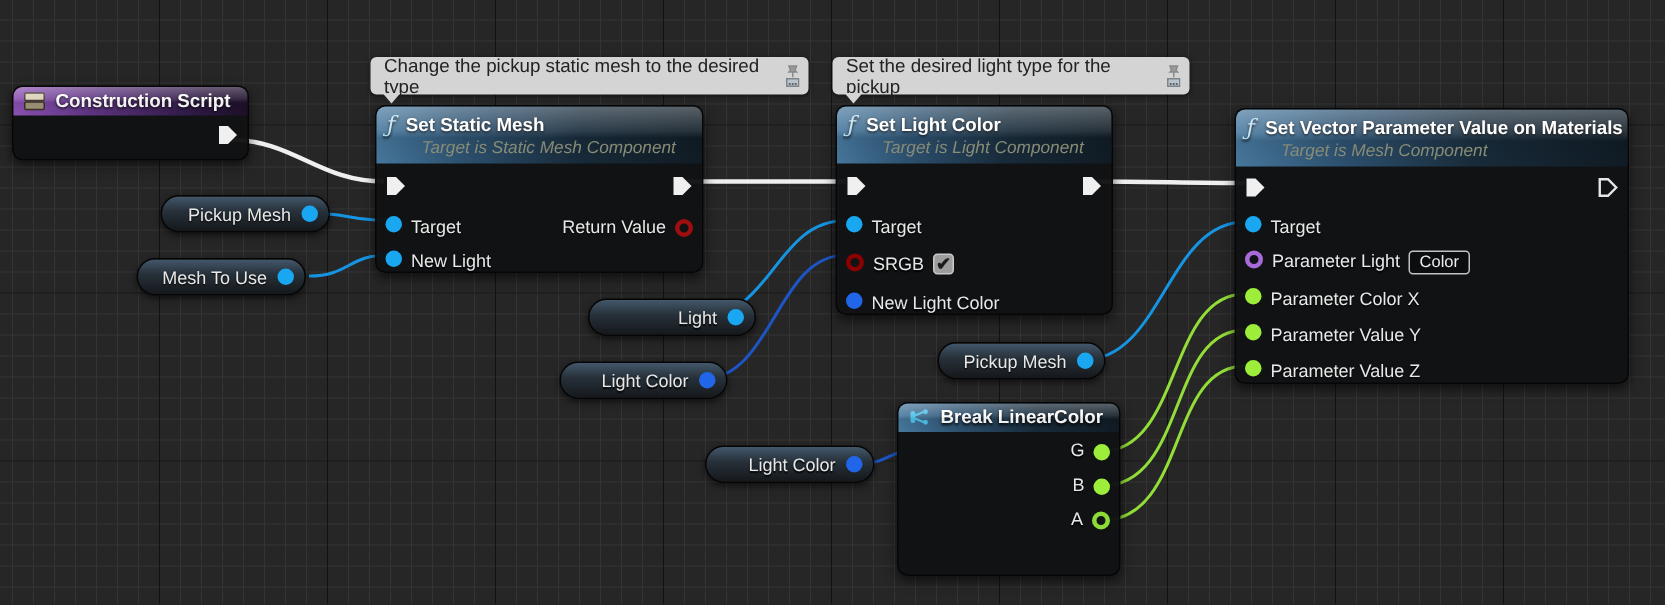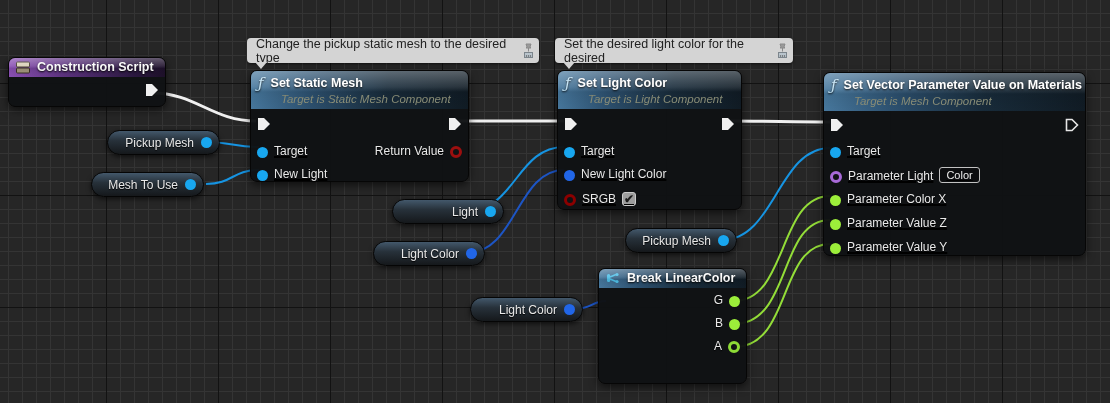--- a/index.html
+++ b/index.html
@@ -54,21 +54,21 @@
     content:""; position:absolute; inset:0;
     background:linear-gradient(to bottom, rgba(255,255,255,0.30) 0%, rgba(255,255,255,0.10) 42%, rgba(0,0,0,0.08) 55%, rgba(0,0,0,0) 100%);
     pointer-events:none;
   }
   .title-row { display:flex; align-items:center; gap:7px; }
   .node-title { color:#fff; font-size:12.5px; font-weight:bold; text-shadow:0 1px 2px #000; white-space:nowrap; }
   .node-subtitle { color:#8e927b; font-size:11.5px; font-style:italic; margin-left:23px; margin-top:1px; white-space:nowrap; }
   .f-icon { color:#bfe3f6; font-size:15px; font-style:italic; font-family:"DejaVu Serif", serif; text-shadow:0 1px 2px #000; }
 
   .row { display:flex; align-items:center; padding:0 6px; }
-  .row .in  { display:flex; align-items:flex-end; gap:6px;text-decoration:underline; }
+  .row .in  { display:flex; align-items:flex-start; gap:6px; }
   .row .out { display:flex; align-items:flex-end; gap:6px; margin-left:auto; }
   .pin-label { color:#e8e8e8; font-size:12px; text-shadow:0 1px 1px #000; white-space:nowrap; }
 
   
   .exec-row { height:30px; }
   svg.execpin { display:block; }
 
   
   .dot { width:11px; height:11px; border-radius:50%; flex:0 0 auto; }
   .dot.hollow { background:transparent !important; border-width:3px; border-style:solid; width:12px; height:12px; }
@@ -136,21 +136,21 @@
       <svg width="9" height="6" viewBox="0 0 9 6">
           <rect x="0.5" y="0.5" width="8" height="5" fill="#b9c4cc" stroke="#7c858c"></rect>
           <circle cx="2.5" cy="4" r="0.7" fill="#555"></circle>
           <circle cx="4.5" cy="4" r="0.7" fill="#555"></circle>
           <circle cx="6.5" cy="4" r="0.7" fill="#555"></circle>
         </svg>
     </span>
   </div>
 
   <div class="bubble" style="left:555px; top:38px; width:238px;">
-    <span>Set the desired light color for the desired</span>
+    <span>Set the desired light type for the pickup</span>
     <span class="pinicon">
       <svg width="9" height="9" viewBox="0 0 9 9">
           <path d="M2 1 h5 l-1 3 1 1 h-5 l1 -1 z M4.5 5 v3.5" stroke="#8a8a8a" stroke-width="1" fill="#9a9a9a"></path>
         </svg>
       <svg width="9" height="6" viewBox="0 0 9 6">
           <rect x="0.5" y="0.5" width="8" height="5" fill="#b9c4cc" stroke="#7c858c"></rect>
           <circle cx="2.5" cy="4" r="0.7" fill="#555"></circle>
           <circle cx="4.5" cy="4" r="0.7" fill="#555"></circle>
           <circle cx="6.5" cy="4" r="0.7" fill="#555"></circle>
         </svg>
@@ -233,33 +233,33 @@
             <path d="M1,1 L7,1 L13,7 L7,13 L1,13 Z" fill="#f0f0f0"></path>
           </svg>
       </span>
     </div>
     <div class="row" style="height:23px;">
       <span class="in">
         <span class="dot blue"></span>
         <span class="pin-label">Target</span>
       </span>
     </div>
-    <div class="row" style="height:23px;">
-      <span class="in">
-        <span class="dot royal"></span>
-        <span class="pin-label">New Light Color</span>
-      </span>
-    </div>
     <div class="row" style="height:28px;">
       <span class="in">
         <span class="dot bool"></span>
         <span class="pin-label">SRGB</span>
         <span class="checkbox">✔</span>
       </span>
     </div>
+    <div class="row" style="height:23px;">
+      <span class="in">
+        <span class="dot royal"></span>
+        <span class="pin-label">New Light Color</span>
+      </span>
+    </div>
   </div>
 
   <div class="node" style="left:823px; top:72px; width:263px; height:184px;">
     <div class="node-header fn">
       <div class="title-row">
         <span class="f-icon">ƒ</span>
         <span class="node-title">Set Vector Parameter Value on Materials</span>
       </div>
       <div class="node-subtitle">Target is Mesh Component</div>
     </div>
@@ -290,27 +290,27 @@
     </div>
     <div class="row" style="height:24px;">
       <span class="in">
         <span class="dot green"></span>
         <span class="pin-label">Parameter Color X</span>
       </span>
     </div>
     <div class="row" style="height:24px;">
       <span class="in">
         <span class="dot green"></span>
+        <span class="pin-label">Parameter Value Y</span>
+      </span>
+    </div>
+    <div class="row" style="height:24px;">
+      <span class="in">
+        <span class="dot green"></span>
         <span class="pin-label">Parameter Value Z</span>
-      </span>
-    </div>
-    <div class="row" style="height:24px;">
-      <span class="in">
-        <span class="dot green"></span>
-        <span class="pin-label">Parameter Value Y</span>
       </span>
     </div>
   </div>
 
   <div class="node" style="left:598px; top:268px; width:149px; height:116px;">
     <div class="node-header fn" style="padding:2px 8px 3px 7px;">
       <div class="title-row">
         <svg width="14" height="12" viewBox="0 0 14 12">
           <rect x="1" y="2" width="3.2" height="8" rx="1.5" fill="#4fc0e8"></rect>
           <path d="M4 5 L10 2.5 M4 7 L10 9.5" stroke="#4fc0e8" stroke-width="1.6"></path>

